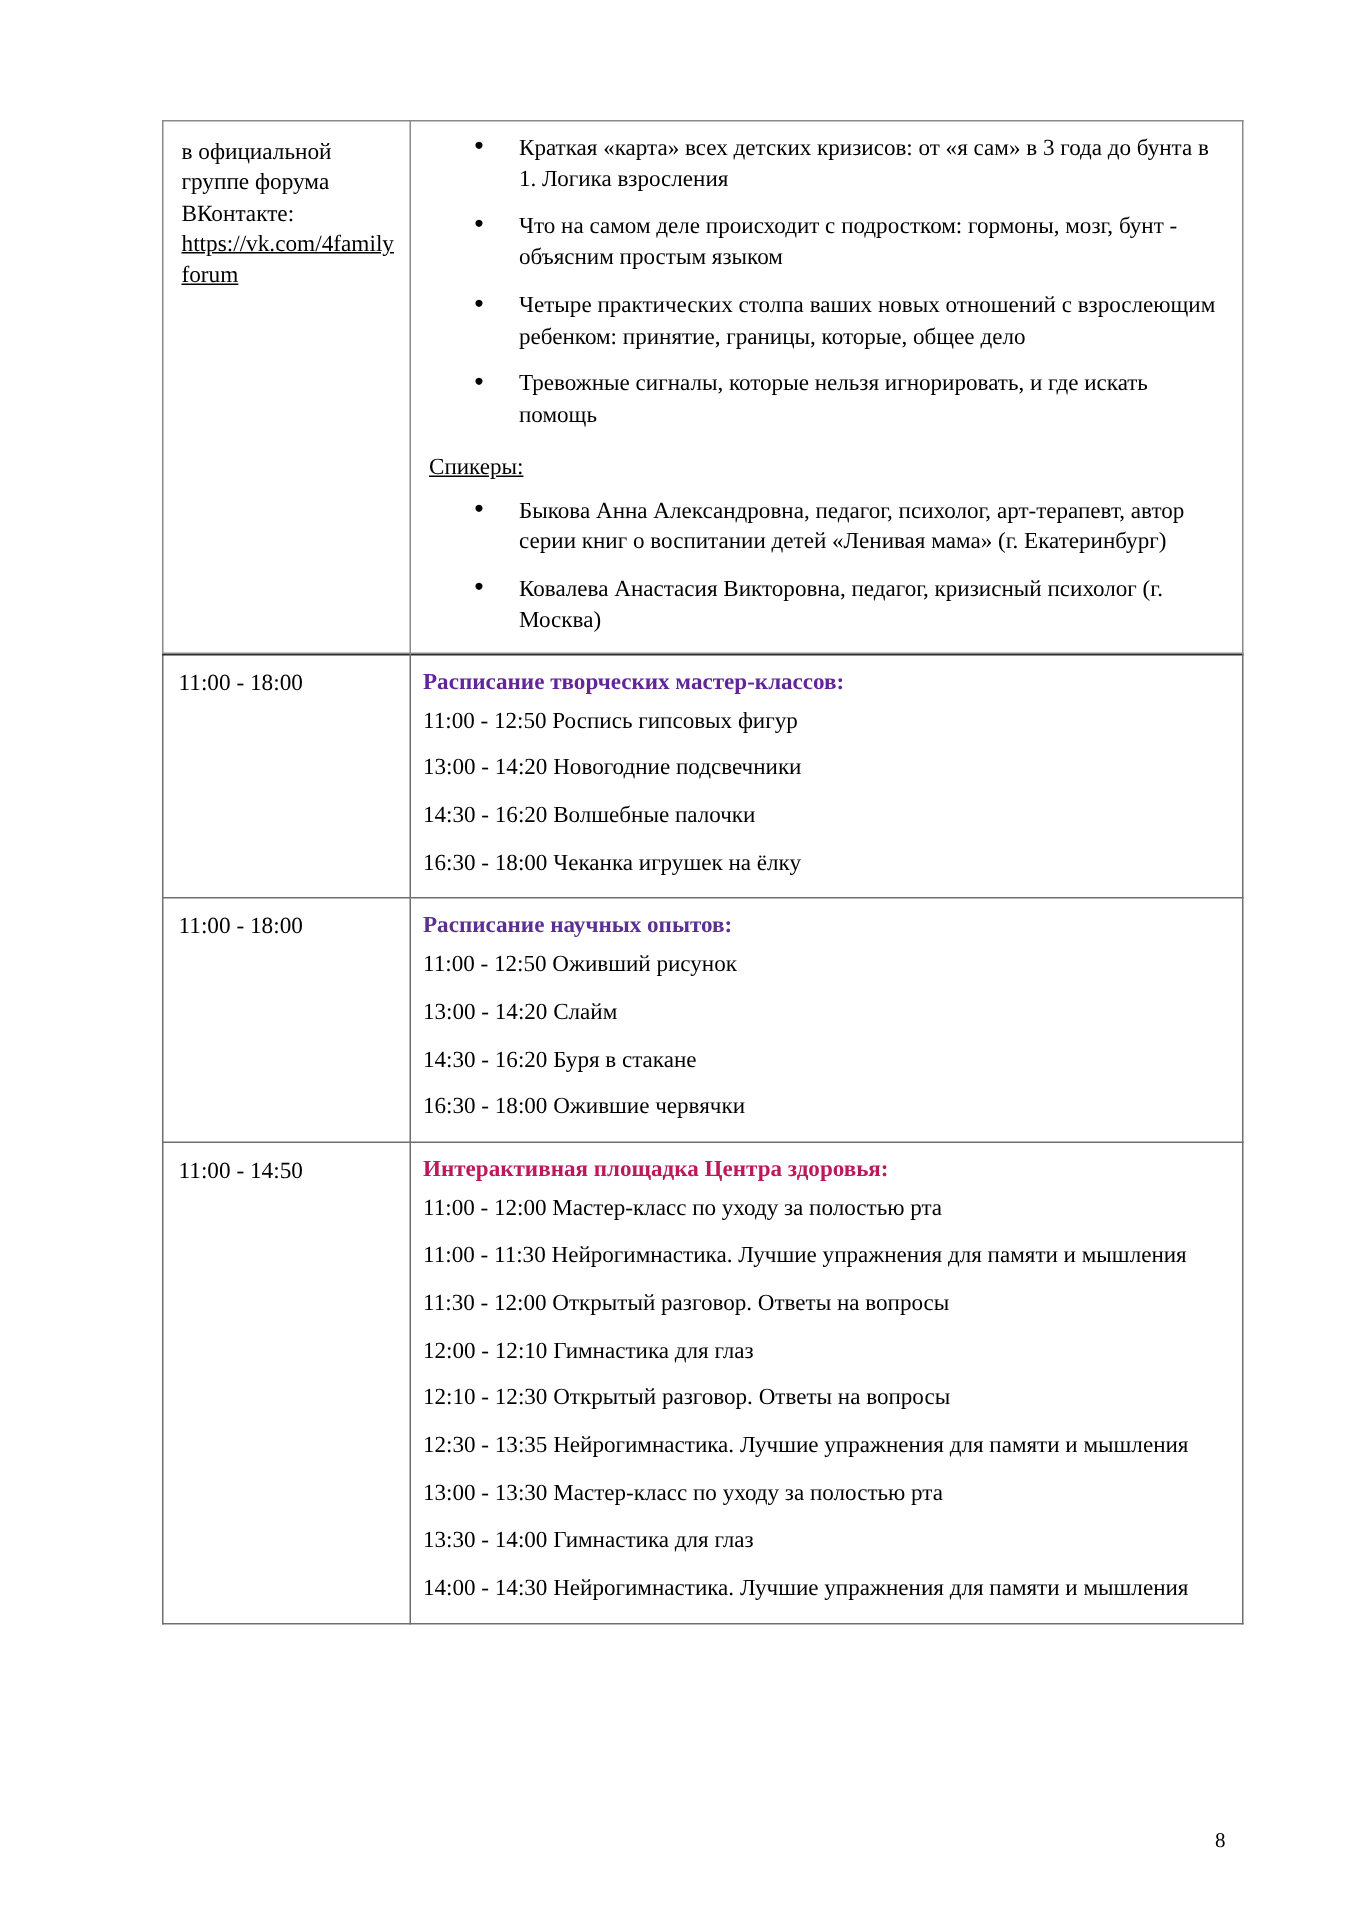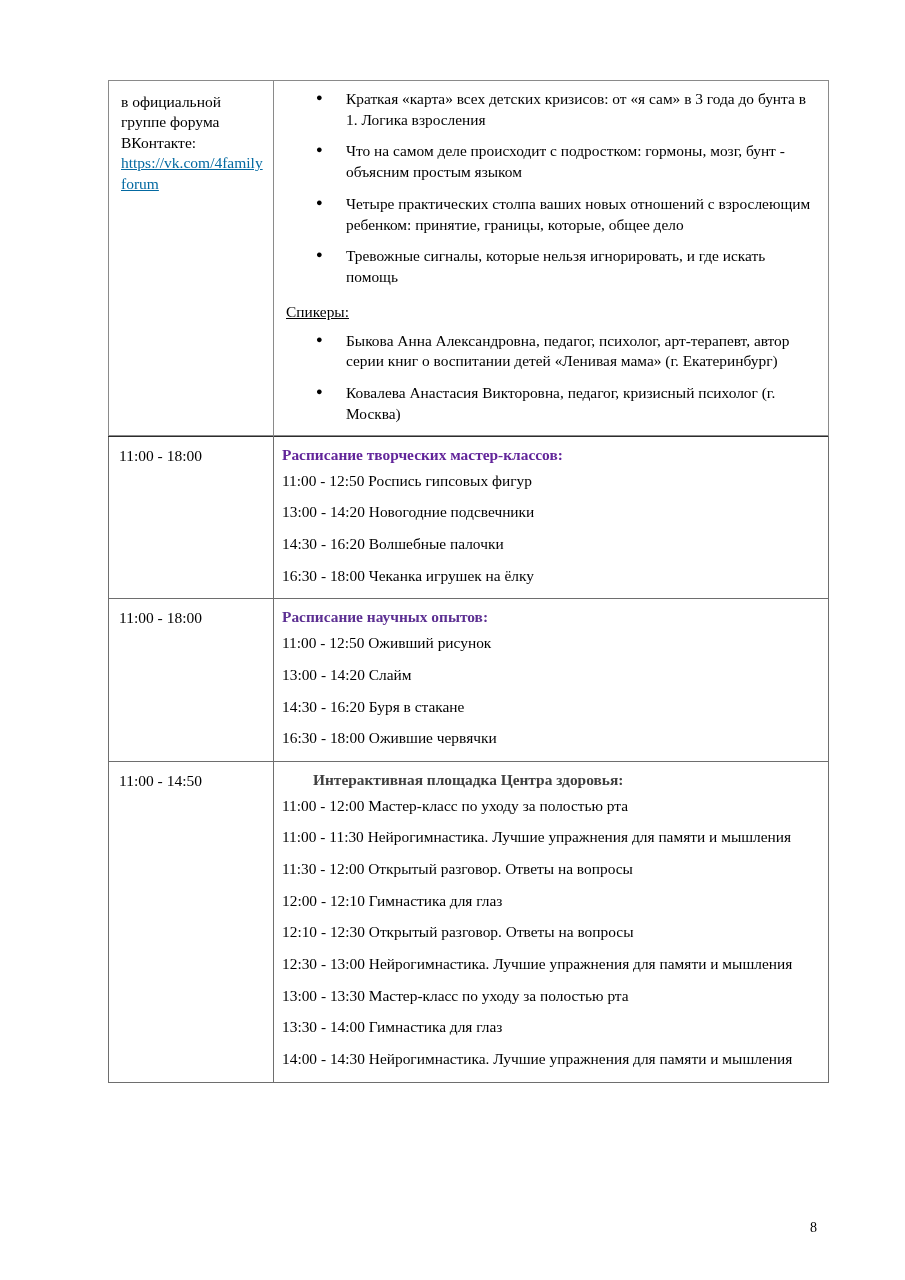--- a/index.html
+++ b/index.html
@@ -55,21 +55,21 @@
   }
   #continuation-table td { border-color: #8a8a8a; }
 
   .left-note {
     font-size: 15.5px;
     line-height: 1.32;
     padding: 11px 8px 10px 12px;
   }
   .left-note a,
   .link-text {
-    color: #0369a1;
+    color: #000000;
     text-decoration: underline;
     word-break: break-all;
     display: inline;
   }
 
   ul.bullets {
     margin: 0;
     padding: 0 0 0 34px;
     list-style: none;
   }
@@ -116,21 +116,21 @@
 
   
   .sched-title {
     font-weight: bold;
     font-size: 15.4px;
     color: #62259a;
     margin: 0 0 6px 0;
     line-height: 1.3;
   }
   .sched-title.tone-b { color: #5c2f92; }
-  .sched-title.tone-c { color: #404040; margin-left: 31px; }
+  .sched-title.tone-c { color: #be185d; }
 
   .sched-item {
     font-size: 15.4px;
     line-height: 1.34;
     margin: 0 0 11px 0;
   }
   .sched-item:last-child { margin-bottom: 2px; }
 
   #schedule-table { margin-top: 0; }
   #schedule-table td { border-color: #6e6e6e; }
@@ -219,21 +219,21 @@
         <div class="cell-pad-time">11:00 - 14:50</div>
       </td>
       <td class="col-body">
         <div class="cell-pad-body">
           <p class="sched-title tone-c">Интерактивная площадка Центра здоровья:</p>
           <p class="sched-item">11:00 - 12:00 Мастер-класс по уходу за полостью рта</p>
           <p class="sched-item">11:00 - 11:30 Нейрогимнастика. Лучшие упражнения для памяти и мышления</p>
           <p class="sched-item">11:30 - 12:00 Открытый разговор. Ответы на вопросы</p>
           <p class="sched-item">12:00 - 12:10 Гимнастика для глаз</p>
           <p class="sched-item">12:10 - 12:30 Открытый разговор. Ответы на вопросы</p>
-          <p class="sched-item">12:30 - 13:00 Нейрогимнастика. Лучшие упражнения для памяти и мышления</p>
+          <p class="sched-item">12:30 - 13:35 Нейрогимнастика. Лучшие упражнения для памяти и мышления</p>
           <p class="sched-item">13:00 - 13:30 Мастер-класс по уходу за полостью рта</p>
           <p class="sched-item">13:30 - 14:00 Гимнастика для глаз</p>
           <p class="sched-item">14:00 - 14:30 Нейрогимнастика. Лучшие упражнения для памяти и мышления</p>
         </div>
       </td>
     </tr>
 
   </tbody>
     </table>
 

